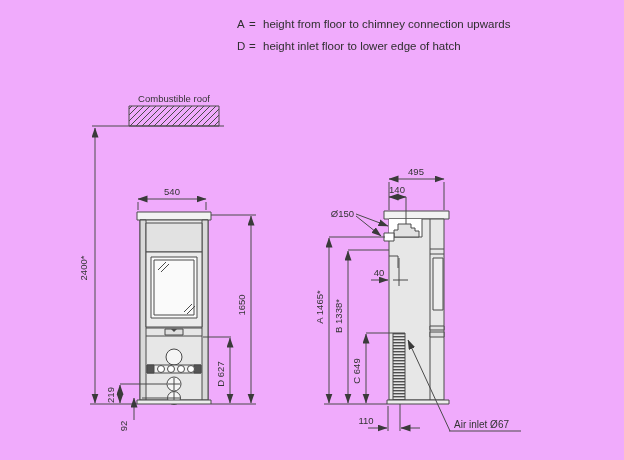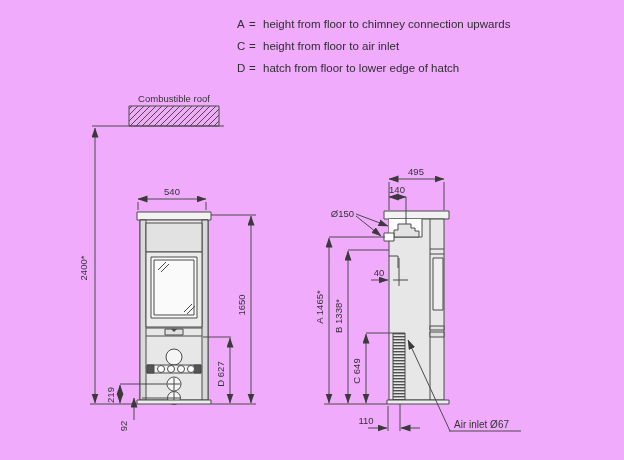--- a/index.html
+++ b/index.html
@@ -17,24 +17,21 @@
 <body>
 
 <div class="page">
 
   
   <div class="legend">
     <div class="row">
       <span class="k">A</span><span class="eq">=</span><span class="t">height from floor to chimney connection upwards</span>
     </div>
     <div class="row">
-      <span class="k">C</span><span class="eq">=</span><span class="t">height from floor to air inlet</span>
-    </div>
-    <div class="row">
-      <span class="k">D</span><span class="eq">=</span><span class="t">hatch from floor to lower edge of hatch</span>
+      <span class="k">D</span><span class="eq">=</span><span class="t">height inlet floor to lower edge of hatch</span>
     </div>
   </div>
 
   
   <svg width="624" height="460" viewBox="0 0 624 460">
     <defs>
       <marker id="ae" markerWidth="10" markerHeight="8" refX="9.5" refY="3.5" orient="auto" markerUnits="userSpaceOnUse">
         <path d="M0,0 L10,3.5 L0,7 z" fill="#3a3a3a"></path>
       </marker>
       <marker id="as" markerWidth="10" markerHeight="8" refX="9.5" refY="3.5" orient="auto-start-reverse" markerUnits="userSpaceOnUse">

